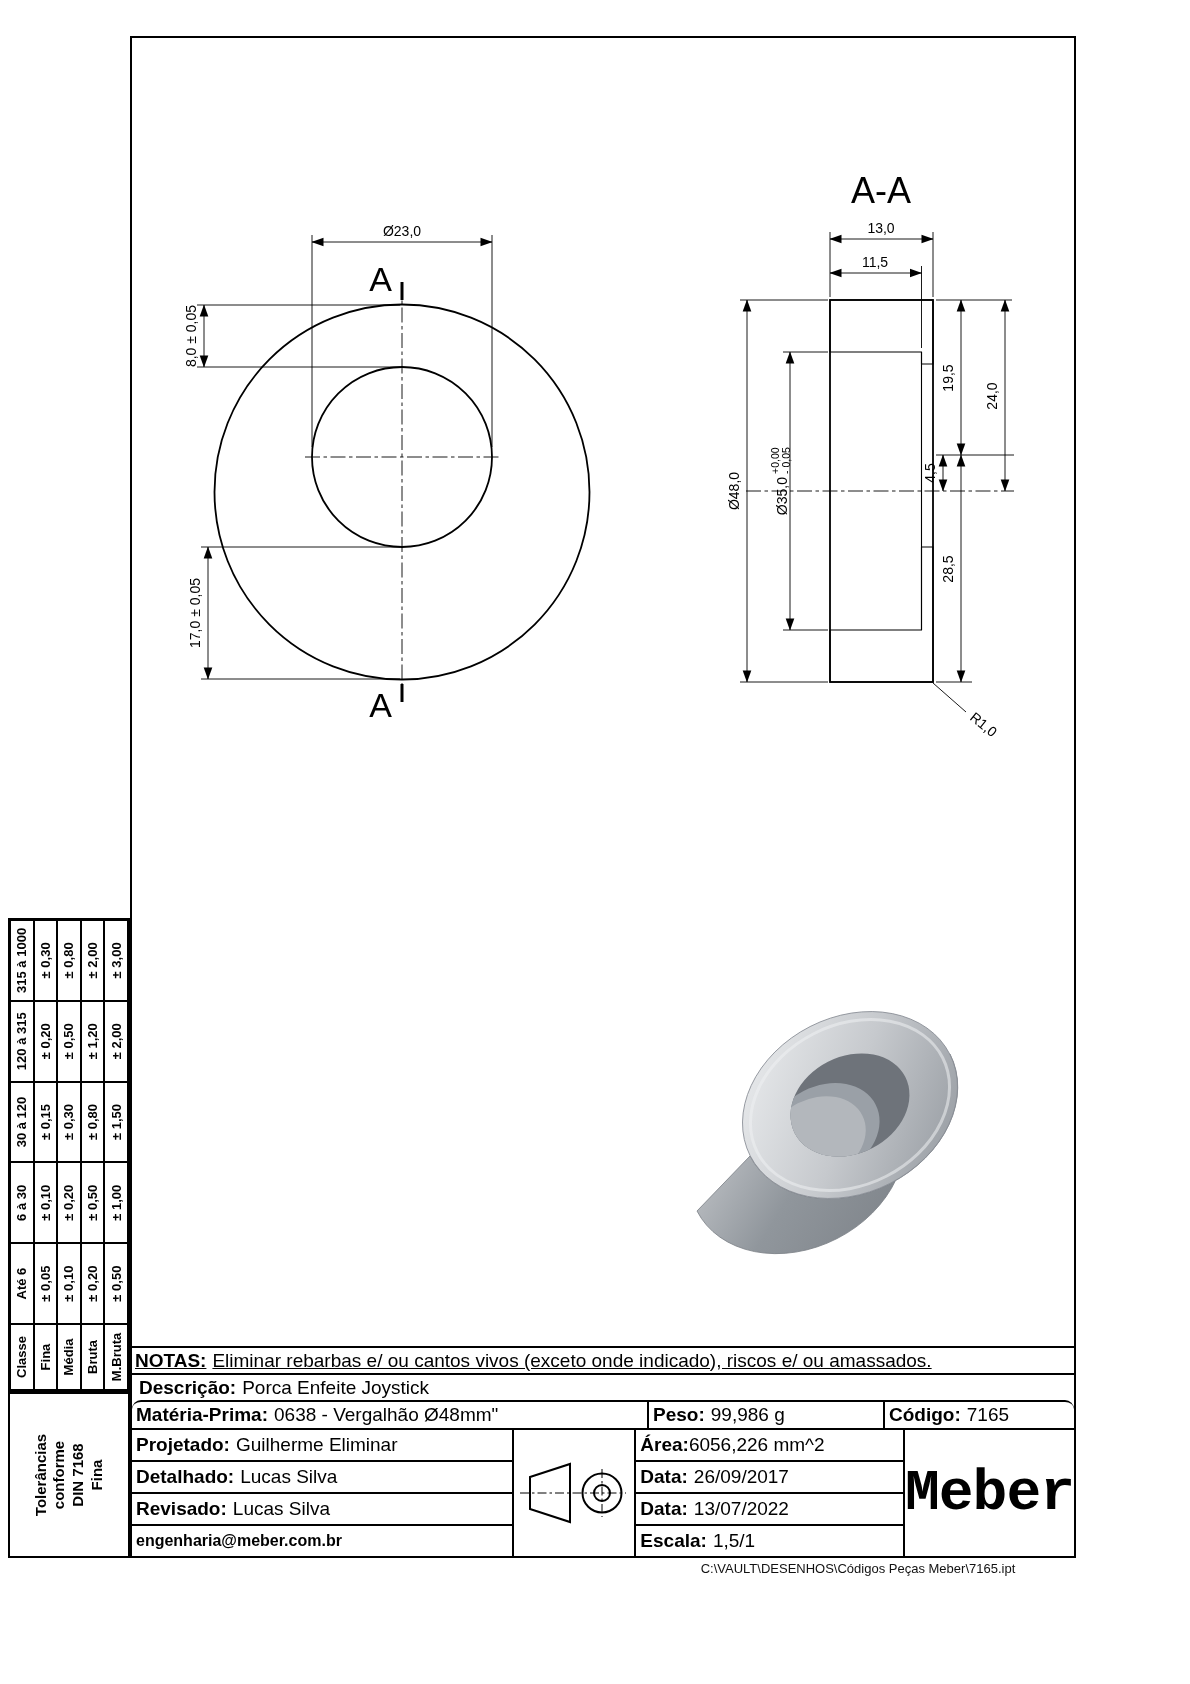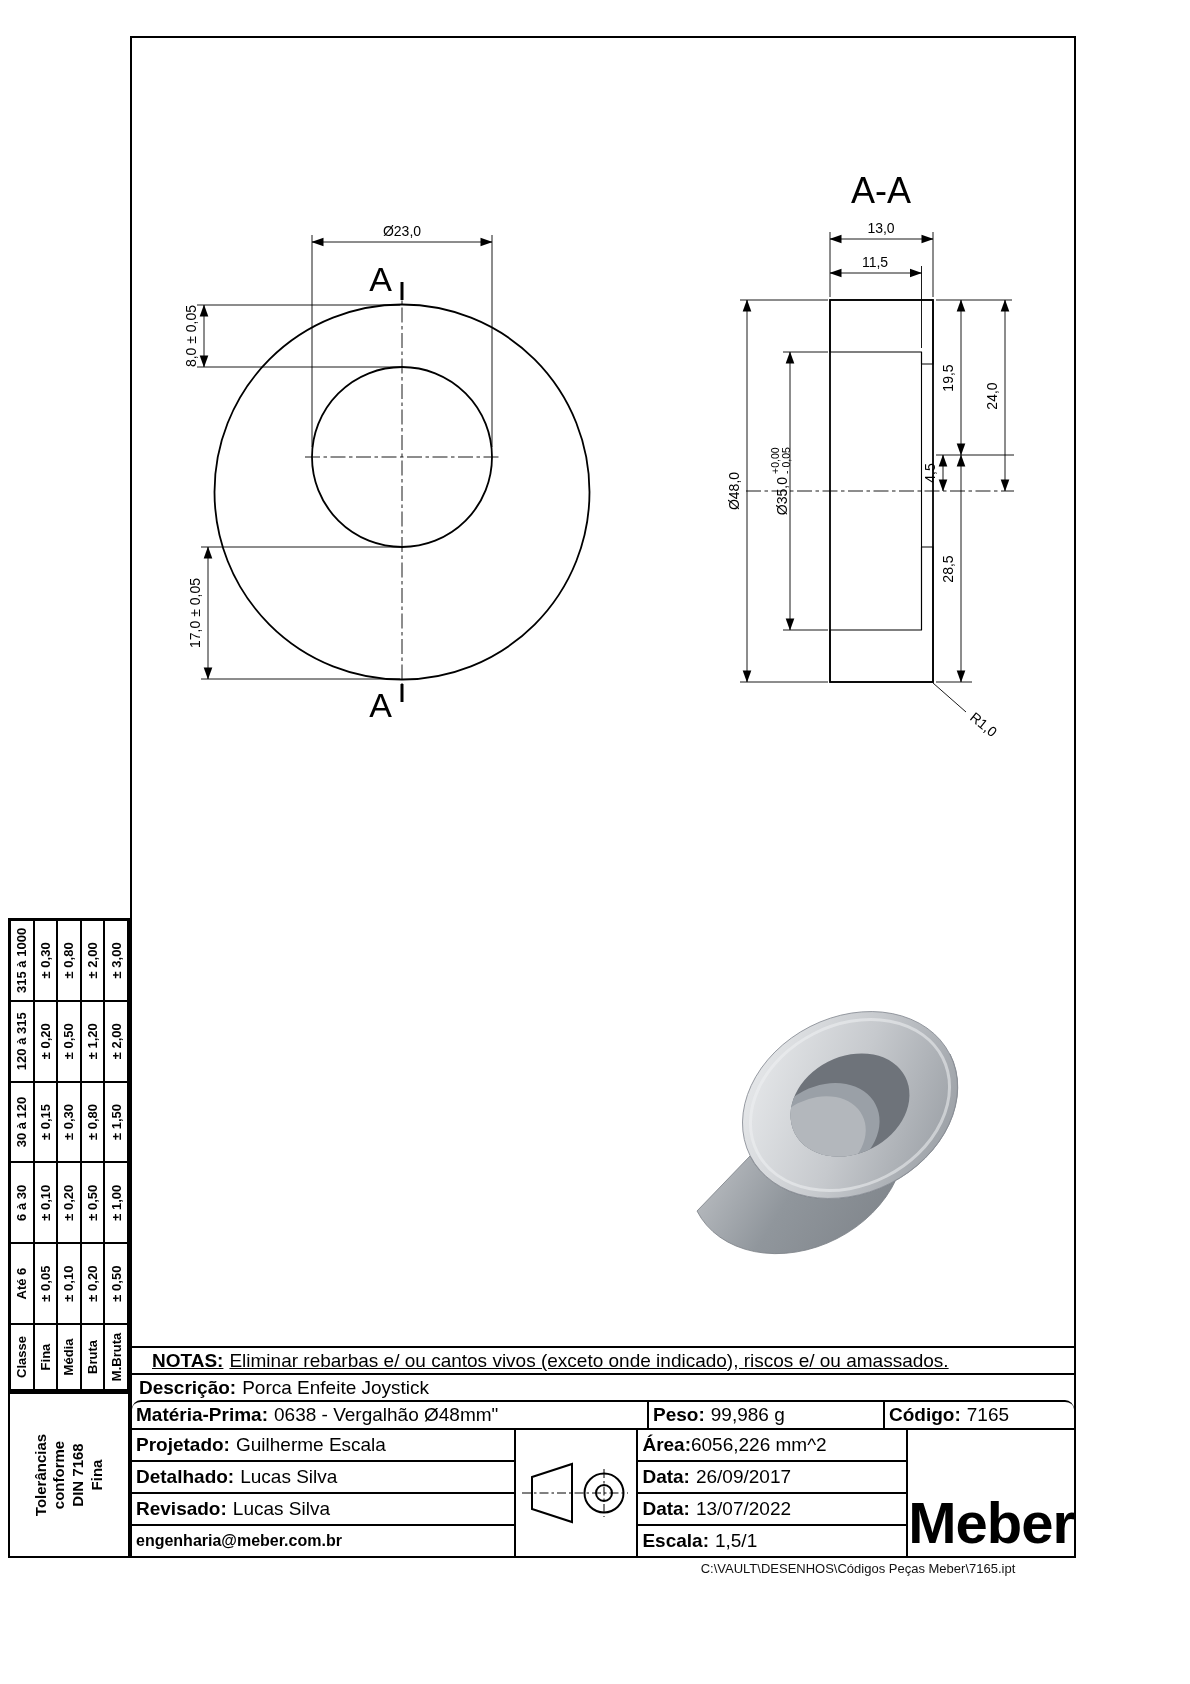--- a/index.html
+++ b/index.html
@@ -17,34 +17,34 @@
   .dimtext-s { font-size:10.5px; }
   .bigletter { font-size:34px; }
   .sectitle { font-size:36px; }
 
   #frame { position:absolute; left:130px; top:36px; width:946px; height:1522px; border:2.5px solid #000; }
 
   .titleblock { position:absolute; left:0; right:0; bottom:0; background:#fff; }
   .tb-row { border-top:2px solid #000; display:flex; align-items:center; font-size:19px; overflow:hidden; }
   .lbl { font-weight:bold; margin-right:6px; white-space:pre; }
   .val { white-space:pre; }
-  .notes-row { height:27px; padding:0 20px; }
+  .notes-row { height:27px; padding:0 3px; }
   .underlined { text-decoration:underline; display:inline-flex; }
   .desc-row { height:27px; padding:0 7px; }
   .mat-row { height:28px; padding:0;border-radius:9px; }
   .mat-row .cell { height:100%; display:flex; align-items:center; padding:0 4px; overflow:hidden; }
   .mat-row .cell + .cell { border-left:2px solid #000; }
   .c-mat { width:515px; } .c-peso { width:236px; } .c-cod { flex:1; }
   .grid4 { display:flex; height:128px; border-top:2px solid #000; }
   .g-col { height:100%; }
   .g-col + .g-col { border-left:2px solid #000; }
   .g-left { width:392px; display:flex; flex-direction:column; }
   .g-sym  { width:126px; display:flex; align-items:center; justify-content:center; }
   .g-data { width:277px; display:flex; flex-direction:column; }
-  .g-logo { flex:1; display:flex; align-items:flex-end; justify-content:center; }
+  .g-logo { flex:1; display:flex; align-items:center; justify-content:center;font-family:Liberation Mono, monospace; }
   .g-left .r, .g-data .r { flex:1; display:flex; align-items:center; padding:4px 4px; border-top:2px solid #000; font-size:19px; overflow:hidden; }
   .g-left .r:first-child, .g-data .r:first-child { border-top:none; }
   .email { font-weight:bold; font-size:16px; }
   .logo-text { font-size:58px; font-weight:bold; letter-spacing:-1px; }
 
   .tol-wrap  { position:absolute; left:8px; top:918px; width:122px; height:474px; }
   .tol-inner { position:absolute; left:50%; top:50%; width:474px; height:122px;
                transform:translate(-50%,-50%) rotate(-90deg);
                display:grid; grid-template-columns:66px repeat(5,1fr); grid-template-rows:repeat(5,1fr);
                border:2px solid #000; background:#fff; }
@@ -229,21 +229,21 @@
       <div class="cell c-cod">
         <b class="lbl">Código:</b>
         <span class="val">7165</span>
       </div>
     </div>
 
     <div class="grid4">
       <div class="g-col g-left">
         <div class="r">
           <b class="lbl">Projetado:</b>
-          <span class="val">Guilherme Escala</span>
+          <span class="val">Guilherme Eliminar</span>
         </div>
         <div class="r">
           <b class="lbl">Detalhado:</b>
           <span class="val">Lucas Silva</span>
         </div>
         <div class="r">
           <b class="lbl">Revisado:</b>
           <span class="val">Lucas Silva</span>
         </div>
         <div class="r">

